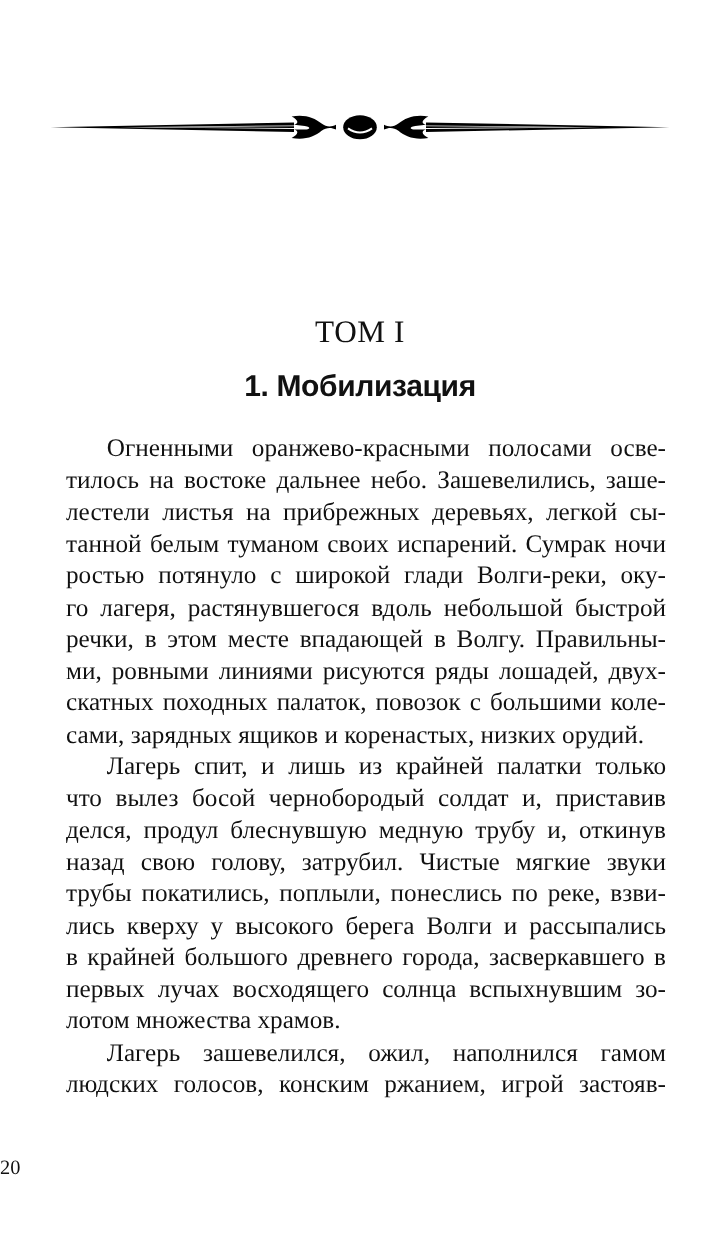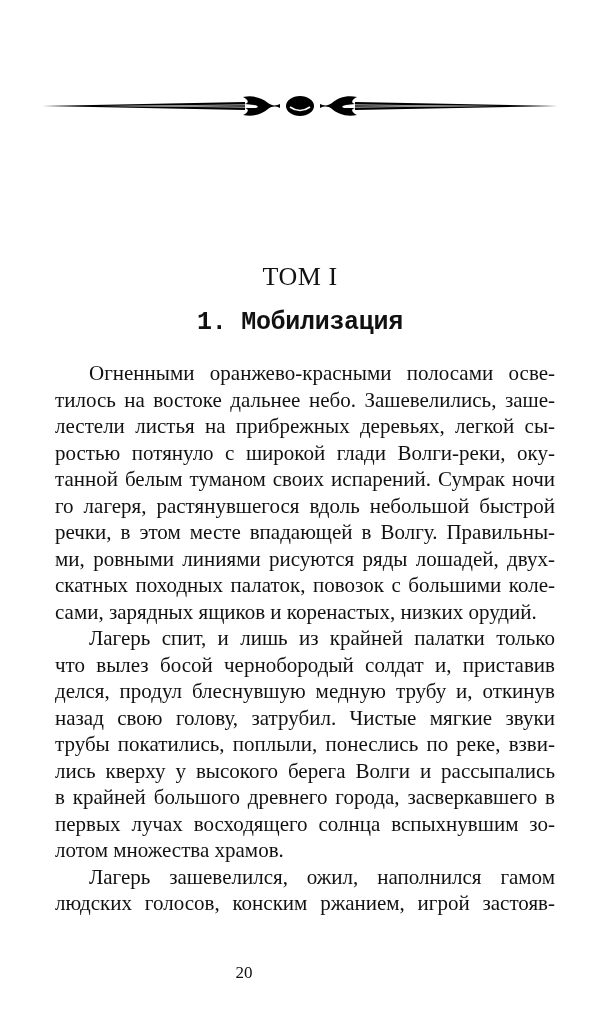--- a/index.html
+++ b/index.html
@@ -33,21 +33,21 @@
       letter-spacing: 0.5px;
     }
     .heading-chapter {
       position: absolute;
       top: 308px;
       left: 0;
       width: 600px;
       text-align: center;
       font-weight: bold;
       font-size: 25px;
-      font-family: Liberation Mono, monospace;
+      font-family: Liberation Sans, sans-serif;
       letter-spacing: -0.3px;
     }
     .body-text {
       position: absolute;
       top: 360px;
       left: 55px;
       width: 500px;
       font-size: 21px;
       line-height: 26.5px;
       font-family: Liberation Serif, serif;
@@ -64,21 +64,20 @@
       text-align-last: left;
     }
     .line.indent {
       padding-left: 34px;
     }
     .page-number {
       position: absolute;
       top: 963px;
       left: 0;
       width: 488px;
-      text-align: center;
       font-size: 17px;
     }
   </style>
 </head>
 <body>
 
 <div class="ornament">
   <svg width="520" height="36" viewBox="0 0 520 36" xmlns="http://www.w3.org/2000/svg">
 
     <path d="M2 18 L205 14 L205 22 Z" fill="#000"></path>
@@ -98,22 +97,22 @@
   </svg>
 </div>
 
 <div class="heading-volume">ТОМ I</div>
 <div class="heading-chapter">1. Мобилизация</div>
 
 <div class="body-text">
   <span class="line indent">Огненными оранжево-красными полосами осве-</span>
   <span class="line">тилось на востоке дальнее небо. Зашевелились, заше-</span>
   <span class="line">лестели листья на прибрежных деревьях, легкой сы-</span>
+  <span class="line">танной белым туманом своих испарений. Сумрак ночи</span>
   <span class="line">ростью потянуло с широкой глади Волги-реки, оку-</span>
-  <span class="line">танной белым туманом своих испарений. Сумрак ночи</span>
   <span class="line">го лагеря, растянувшегося вдоль небольшой быстрой</span>
   <span class="line">речки, в этом месте впадающей в Волгу. Правильны-</span>
   <span class="line">ми, ровными линиями рисуются ряды лошадей, двух-</span>
   <span class="line">скатных походных палаток, повозок с большими коле-</span>
   <span class="line last">сами, зарядных ящиков и коренастых, низких орудий.</span>
   <span class="line indent">Лагерь спит, и лишь из крайней палатки только</span>
   <span class="line">что вылез босой чернобородый солдат и, приставив</span>
   <span class="line">делся, продул блеснувшую медную трубу и, откинув</span>
   <span class="line">назад свою голову, затрубил. Чистые мягкие звуки</span>
   <span class="line">трубы покатились, поплыли, понеслись по реке, взви-</span>

